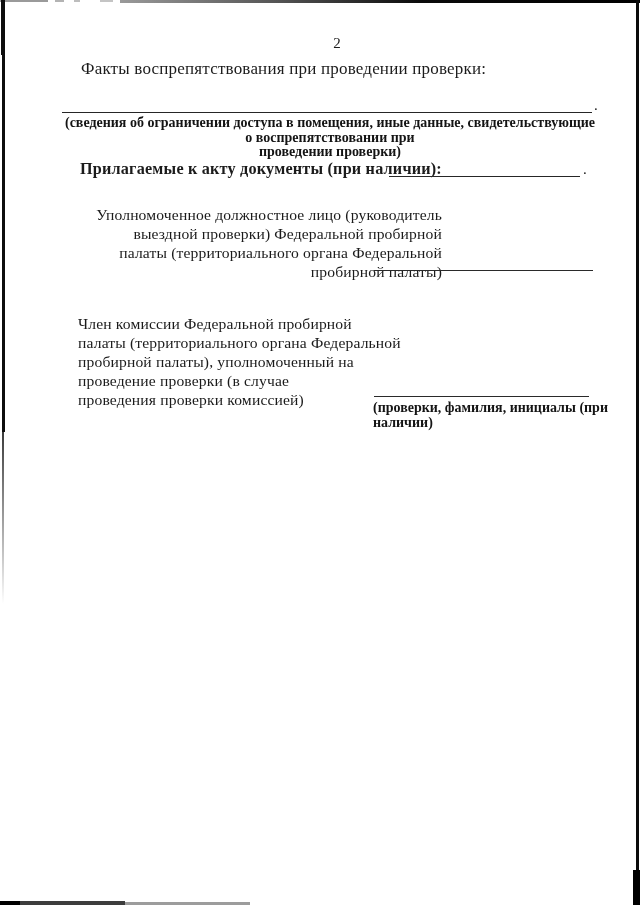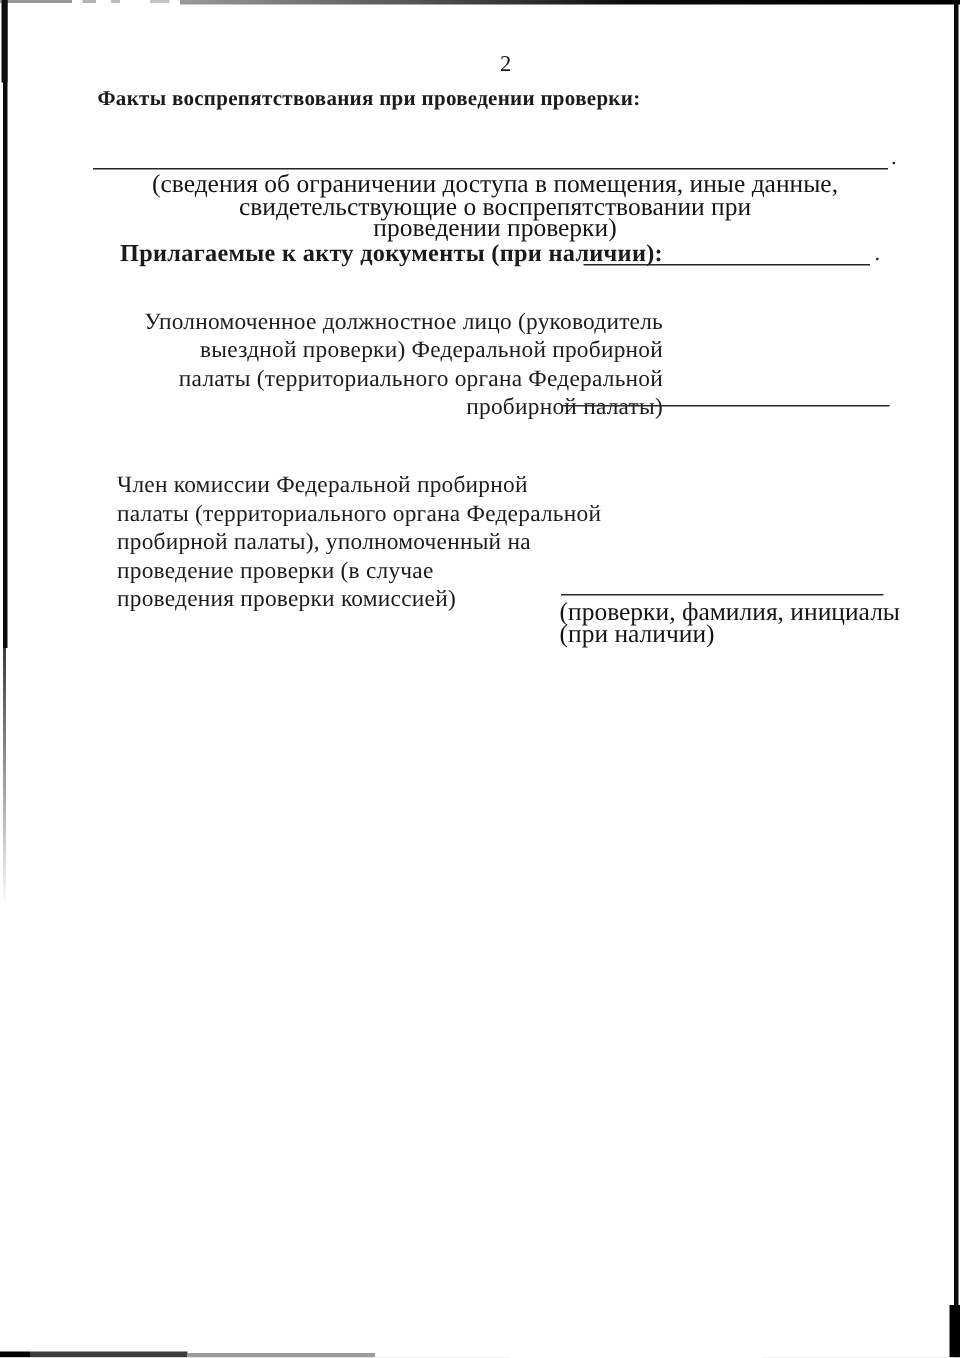--- a/index.html
+++ b/index.html
@@ -25,26 +25,26 @@
   .left-line-fade{left:2px;top:432px;width:2px;height:172px;
     background:linear-gradient(to bottom,#3c3c3c,#8a8a8a 40%,#c6c6c6 72%,rgba(200,200,200,0));}
   .right-line{left:636px;top:0;width:3px;height:905px;background:#0a0a0a;}
   .right-corner{left:633px;top:870px;width:7px;height:35px;background:#000;}
   .bottom-bar1{left:0;top:901px;width:20px;height:4px;background:#000;}
   .bottom-bar2{left:20px;top:901px;width:105px;height:4px;background:#3d3d3d;}
   .bottom-bar3{left:125px;top:902px;width:125px;height:3px;background:#9c9c9c;}
 
   
   .page-number{left:34px;top:35px;width:606px;text-align:center;font-size:15px;}
-  .heading{left:65px;top:59px;font-size:14px;letter-spacing:.2px;font-weight:bold;}
+  .heading{left:81px;top:59px;font-size:17px;letter-spacing:.2px;}
   .rule{border-top:1.5px solid #262626;height:0;}
   .facts-rule{left:62px;top:112px;width:530px;}
   .dot{font-size:15px;}
   .facts-dot{left:594px;top:97px;}
-  .small-caption{font-size:17px;line-height:14.5px;color:#141414;white-space:pre-line;}
+  .small-caption{font-size:14px;line-height:14.5px;color:#141414;white-space:pre-line;font-weight:bold;}
   .facts-caption{left:60px;top:116px;width:540px;text-align:center;}
   .attach-label{left:80px;top:160px;font-size:16.2px;letter-spacing:.2px;font-weight:bold;}
   .attach-rule{left:389px;top:176px;width:191px;}
   .attach-dot{left:583px;top:161px;}
   .role{font-size:15.6px;line-height:19px;white-space:pre-line;letter-spacing:.15px;}
   .role1{left:82px;top:205px;width:360px;text-align:right;}
   .role2{left:78px;top:314px;width:360px;}
   .sig-rule1{left:374px;top:270px;width:219px;border-top:1.3px solid #2a2a2a;}
   .sig-cap1{left:373px;top:274px;width:250px;text-align:left;}
   .sig-rule2{left:374px;top:396px;width:215px;border-top:1.3px solid #2a2a2a;}

